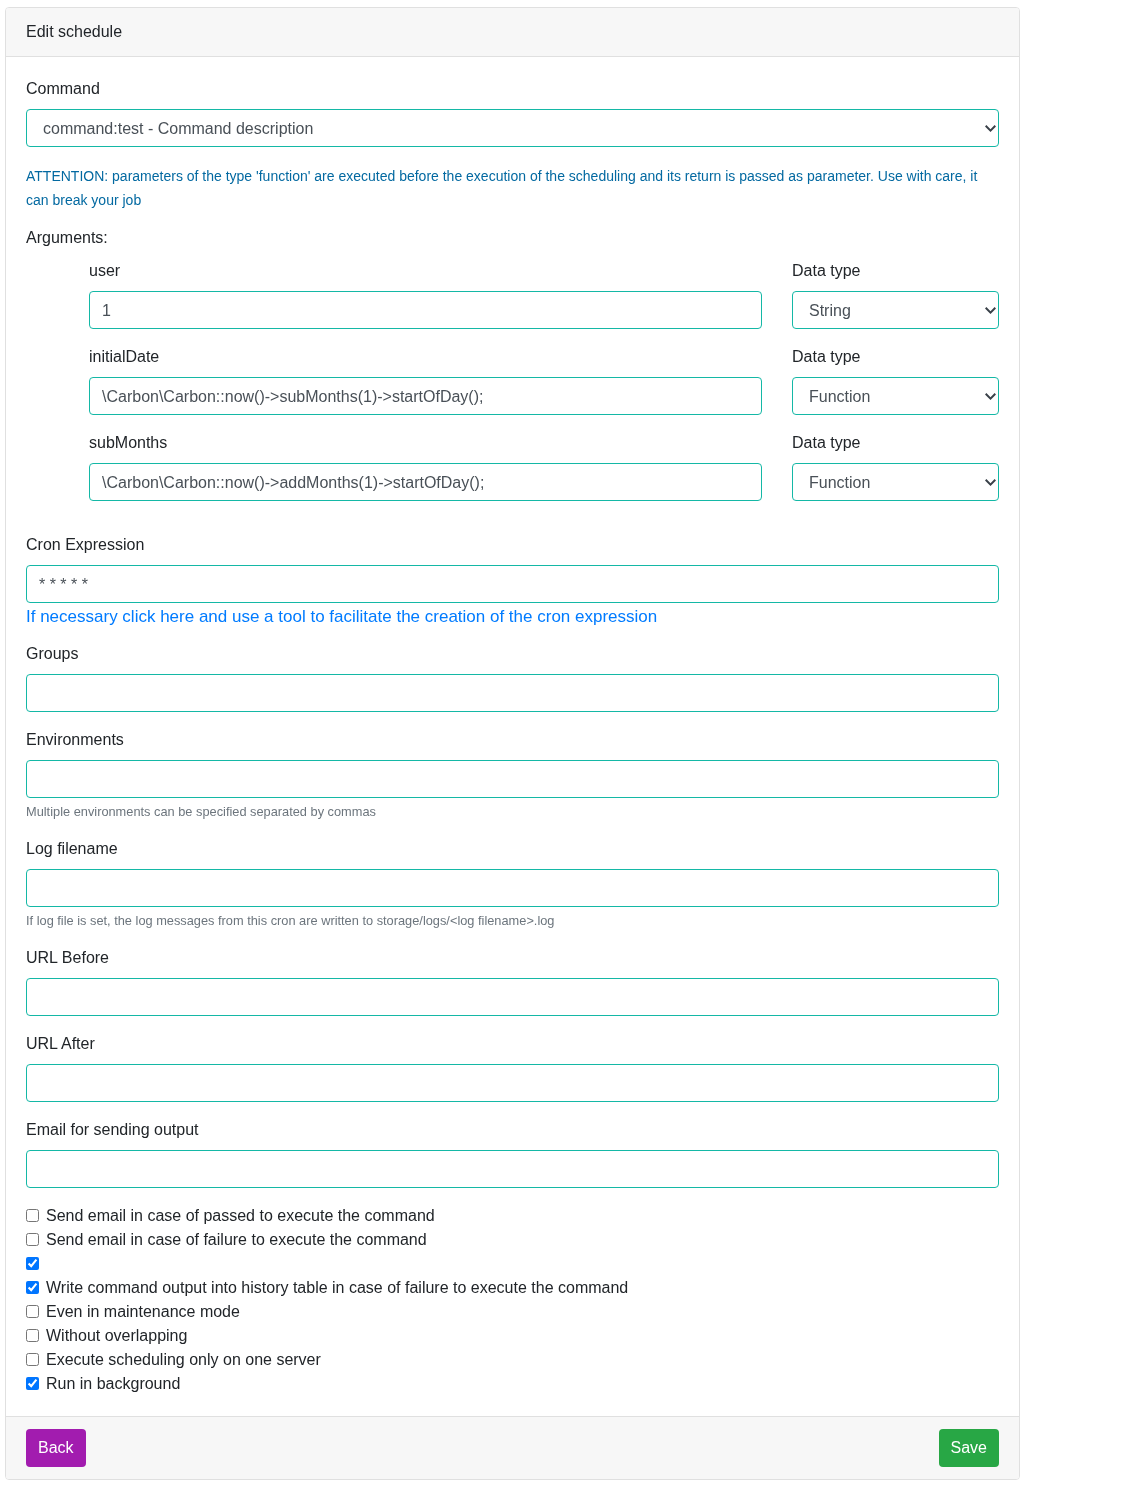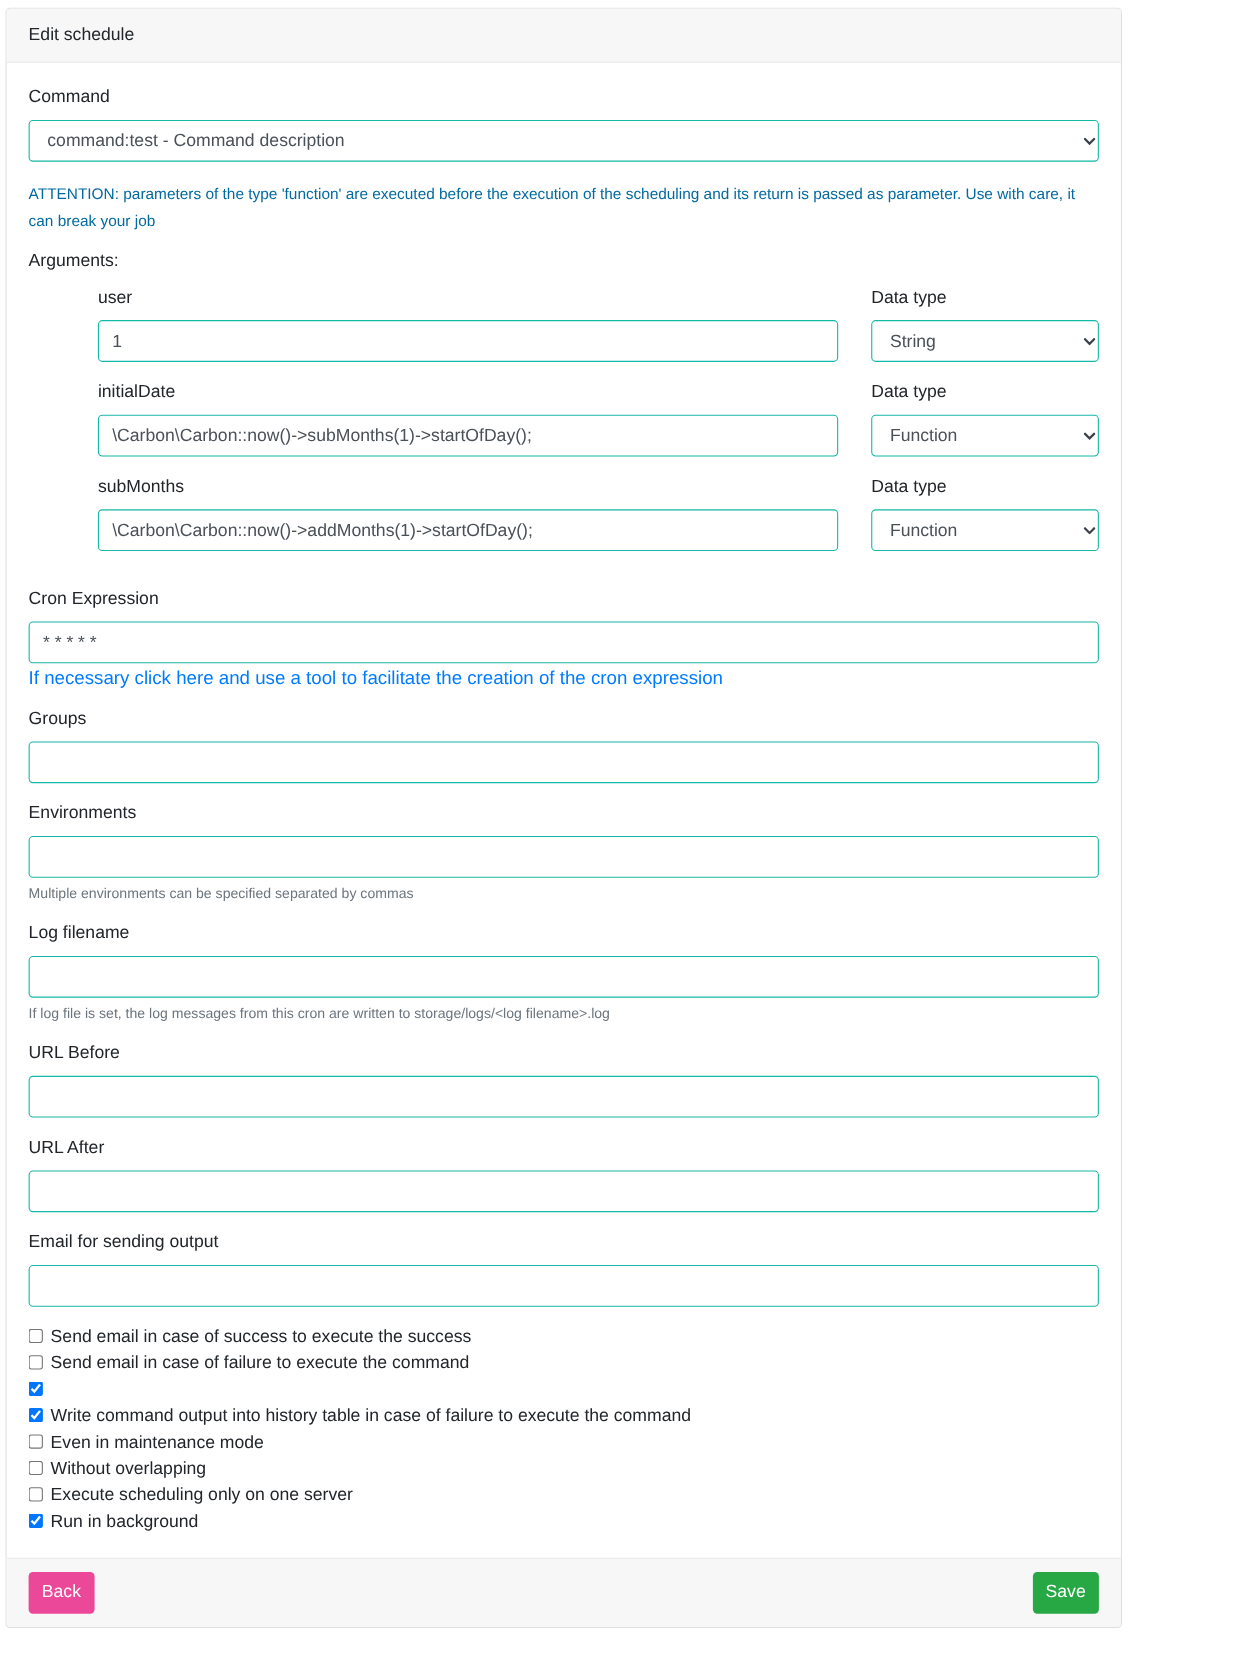--- a/index.html
+++ b/index.html
@@ -52,21 +52,21 @@
 
   .cb-list{margin:0;padding:0;}
   .cb-row{height:24px;line-height:24px;white-space:nowrap;}
   .cb-row input{margin:0 7px 0 0;width:13px;height:13px;position:relative;top:1px;}
   .cb-row label{font-size:16px;line-height:24px;color:#212529;}
 
   .btn{
     display:inline-block;font-family:"Liberation Sans",sans-serif;font-size:16px;line-height:24px;
     padding:7px 12px;border:0;border-radius:4px;color:#fff;cursor:pointer;
   }
-  .btn-secondary{background:#ec4899;float:left;}
+  .btn-secondary{background:#a21caf;float:left;}
   .btn-success{background:#28a745;float:right;}
 </style>
 </head>
 <body>
 
 <div class="card">
   <div class="card-header">Edit schedule</div>
   <div class="card-body">
 
     <div class="cmd-grp">
@@ -160,21 +160,21 @@
           <label class="fl">URL After</label>
           <input class="fc" type="text" value="" style="">
         </div>
         <div class="grp">
           <label class="fl">Email for sending output</label>
           <input class="fc" type="text" value="" style="">
         </div>
       </div>
 
     <div class="cb-list" id="cblist">
-        <div class="cb-row"><input type="checkbox" style=""><label>Send email in case of success to execute the success</label></div>
+        <div class="cb-row"><input type="checkbox" style=""><label>Send email in case of passed to execute the command</label></div>
         <div class="cb-row"><input type="checkbox" style=""><label>Send email in case of failure to execute the command</label></div>
         <div class="cb-row"><input type="checkbox" checked="" style=""></div>
         <div class="cb-row"><input type="checkbox" checked="" style=""><label>Write command output into history table in case of failure to execute the command</label></div>
         <div class="cb-row"><input type="checkbox" style=""><label>Even in maintenance mode</label></div>
         <div class="cb-row"><input type="checkbox" style=""><label>Without overlapping</label></div>
         <div class="cb-row"><input type="checkbox" style=""><label>Execute scheduling only on one server</label></div>
         <div class="cb-row"><input type="checkbox" checked="" style=""><label>Run in background</label></div>
       </div>
   </div>
   <div class="card-footer">

